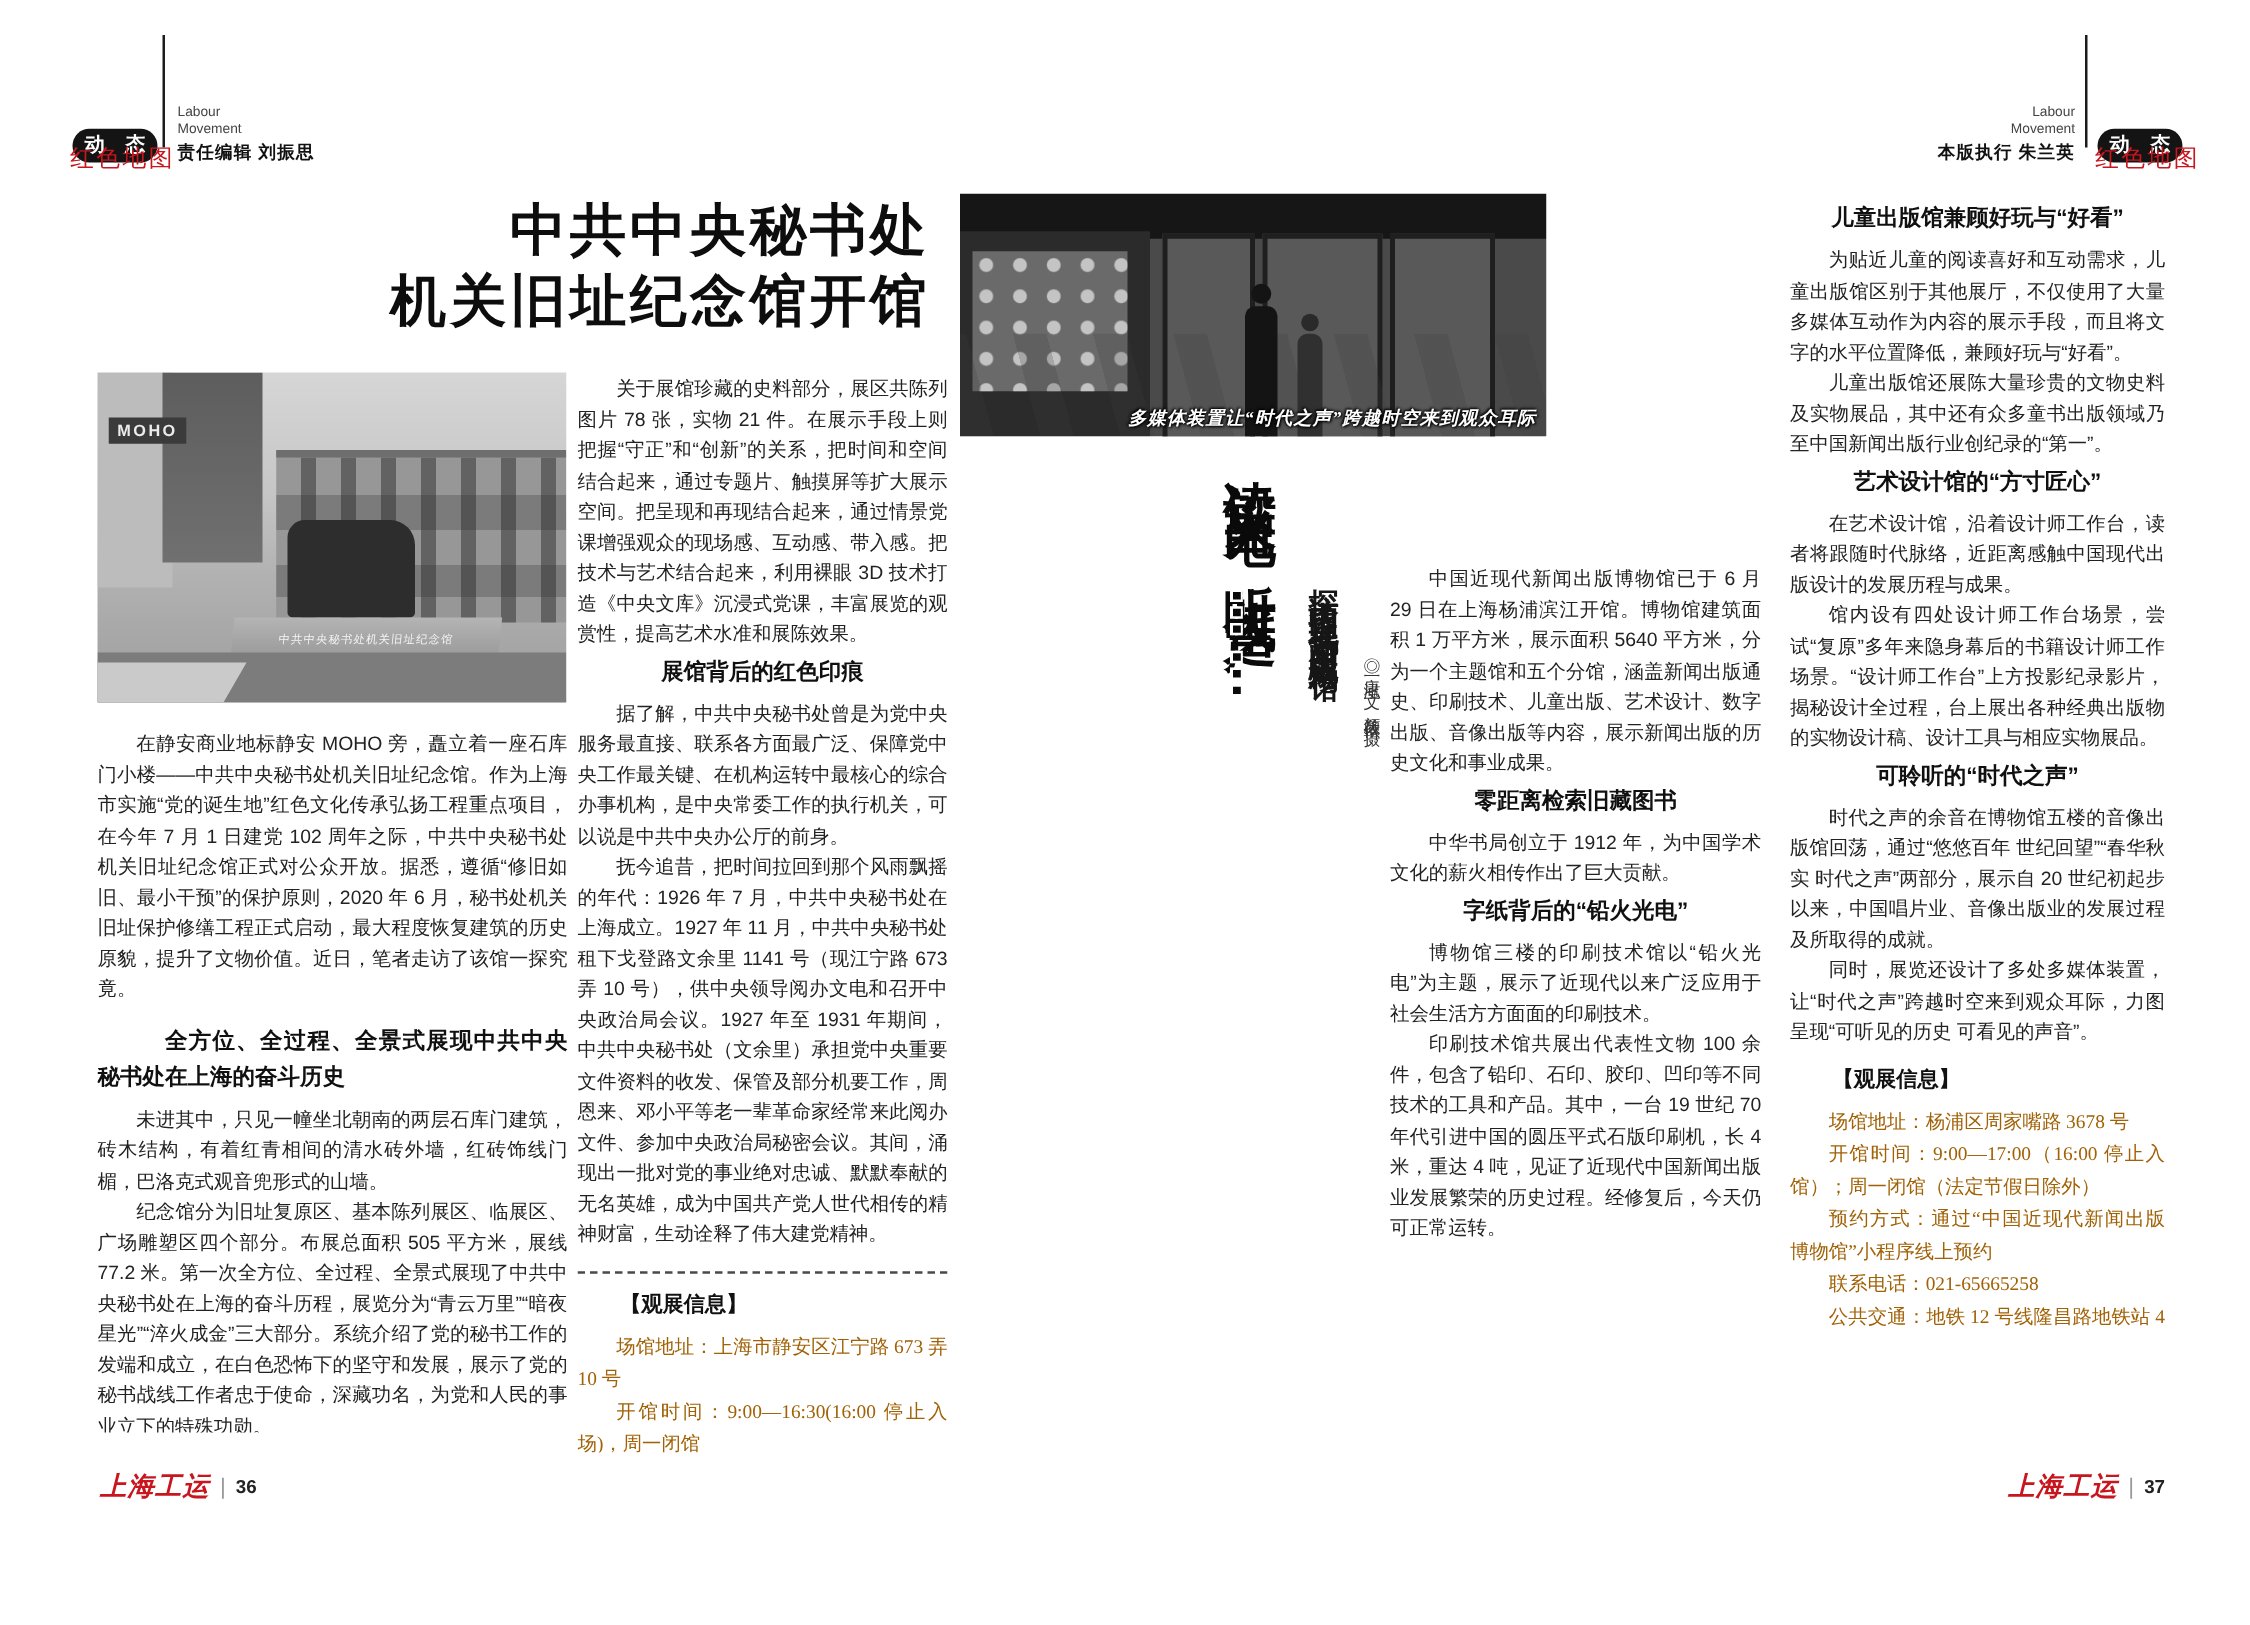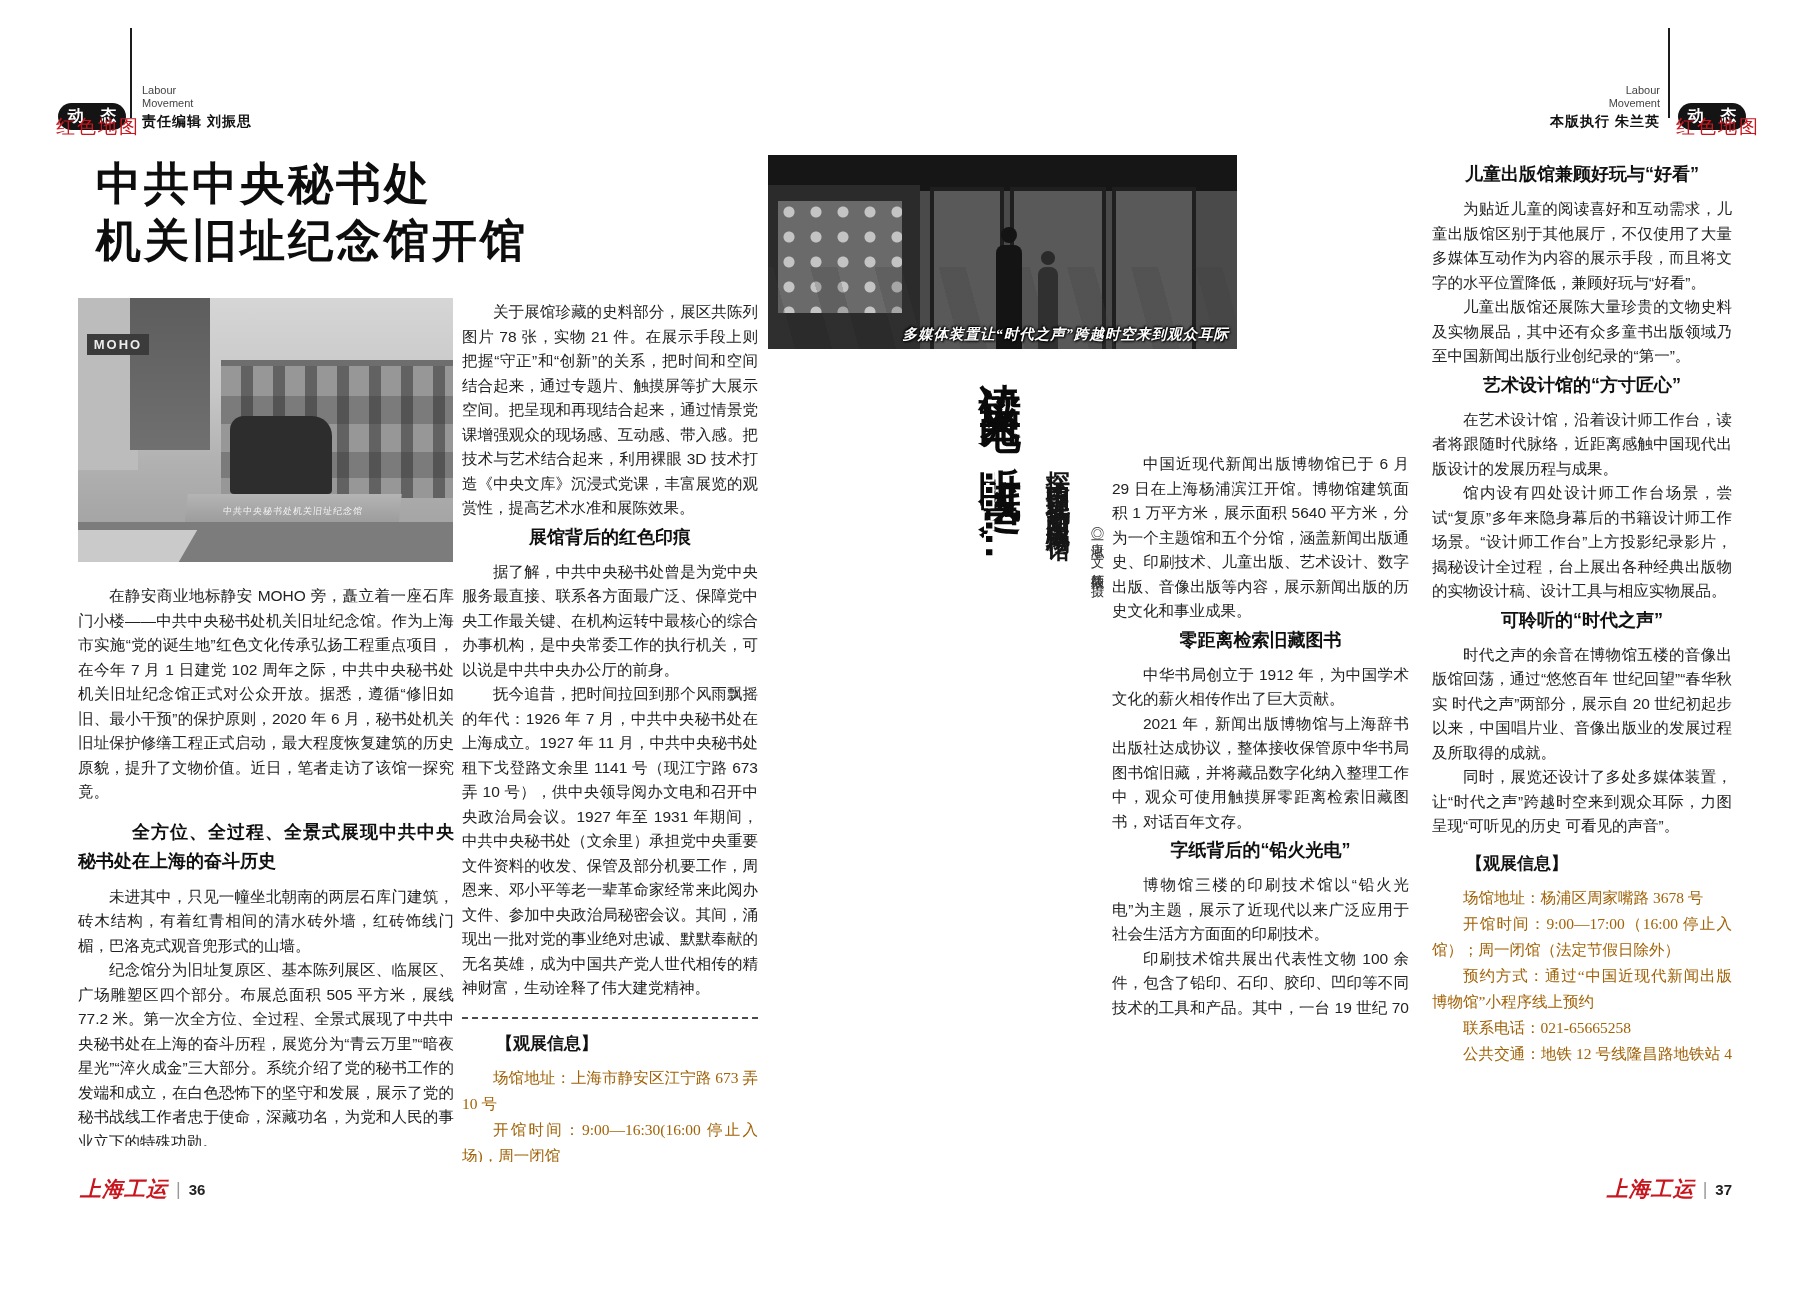--- a/index.html
+++ b/index.html
@@ -10,21 +10,21 @@
   .hrule{position:absolute;width:2px;background:#1c1c1c;}
   .badge{position:absolute;width:68px;height:27px;background:#141414;border-radius:14px;
          display:flex;align-items:center;justify-content:center;color:#fff;
          font-size:16px;font-weight:bold;letter-spacing:6px;text-indent:6px;margin-top:19px;}
   .badge-sub{position:absolute;font-family:"Liberation Serif",serif;font-size:19px;
              letter-spacing:2px;color:#c8161e;}
   .en-credit{position:absolute;font-size:11px;line-height:13px;color:#444;}
   .credit{position:absolute;font-size:14px;font-weight:bold;color:#111;letter-spacing:1px;}
 
   
-  .headline{position:absolute;left:96px;top:156px;width:676px;text-align:left;
+  .headline{position:absolute;left:68px;top:156px;width:676px;text-align:right;
             font-family:"Liberation Serif",serif;font-weight:900;font-size:45px;
             line-height:57px;letter-spacing:3px;color:#0d0d0d;}
   .col{position:absolute;overflow:hidden;}
   .col p.body{margin:0;font-size:15.5px;line-height:24.5px;text-align:justify;
               text-indent:2em;color:#222;}
   .sub{font-size:18px;font-weight:bold;color:#101010;text-align:center;
        margin:2px 0 9px;line-height:28px;}
   .sub-left{font-size:18px;font-weight:bold;color:#101010;text-align:justify;
             text-indent:3em;margin:13px 0 9px;line-height:29px;}
   .dashes{border:none;border-top:2px dashed #4a4a4a;margin:16px 0 12px;}
@@ -168,21 +168,20 @@
 </div>
 
 <div class="vert vtitle" style="left:972px;top:350px;height:668px;">读铅火光电、听时代之声……</div>
 <div class="vert vsub" style="left:1042px;top:452px;height:576px;">探访中国近现代新闻出版博物馆</div>
 <div class="vert vbyline" style="left:1088px;top:516px;height:300px;">◎唐一泓 文 \ 颜筱依 摄</div>
 
 <div class="col" style="left:1112px;top:452px;width:297px;height:572px;">
   <p class="body">中国近现代新闻出版博物馆已于 6 月 29 日在上海杨浦滨江开馆。博物馆建筑面积 1 万平方米，展示面积 5640 平方米，分为一个主题馆和五个分馆，涵盖新闻出版通史、印刷技术、儿童出版、艺术设计、数字出版、音像出版等内容，展示新闻出版的历史文化和事业成果。</p>
   <div class="sub">零距离检索旧藏图书</div>
   <p class="body">中华书局创立于 1912 年，为中国学术文化的薪火相传作出了巨大贡献。</p>
-  <p class="body">2021 年，新闻出版博物馆与上海辞书出版社达成协议，整体接收保管原中华书局图书馆旧藏，并将藏品数字化纳入整理工作中，观众可使用触摸屏零距离检索旧藏图书，对话百年文存。</p>
   <div class="sub">字纸背后的“铅火光电”</div>
   <p class="body">博物馆三楼的印刷技术馆以“铅火光电”为主题，展示了近现代以来广泛应用于社会生活方方面面的印刷技术。</p>
   <p class="body">印刷技术馆共展出代表性文物 100 余件，包含了铅印、石印、胶印、凹印等不同技术的工具和产品。其中，一台 19 世纪 70 年代引进中国的圆压平式石版印刷机，长 4 米，重达 4 吨，见证了近现代中国新闻出版业发展繁荣的历史过程。经修复后，今天仍可正常运转。</p>
 </div>
 
 <div class="col" style="left:1432px;top:160px;width:300px;height:905px;">
   <div class="sub" style="margin-top:0;">儿童出版馆兼顾好玩与“好看”</div>
   <p class="body">为贴近儿童的阅读喜好和互动需求，儿童出版馆区别于其他展厅，不仅使用了大量多媒体互动作为内容的展示手段，而且将文字的水平位置降低，兼顾好玩与“好看”。</p>
   <p class="body">儿童出版馆还展陈大量珍贵的文物史料及实物展品，其中还有众多童书出版领域乃至中国新闻出版行业创纪录的“第一”。</p>
   <div class="sub">艺术设计馆的“方寸匠心”</div>

